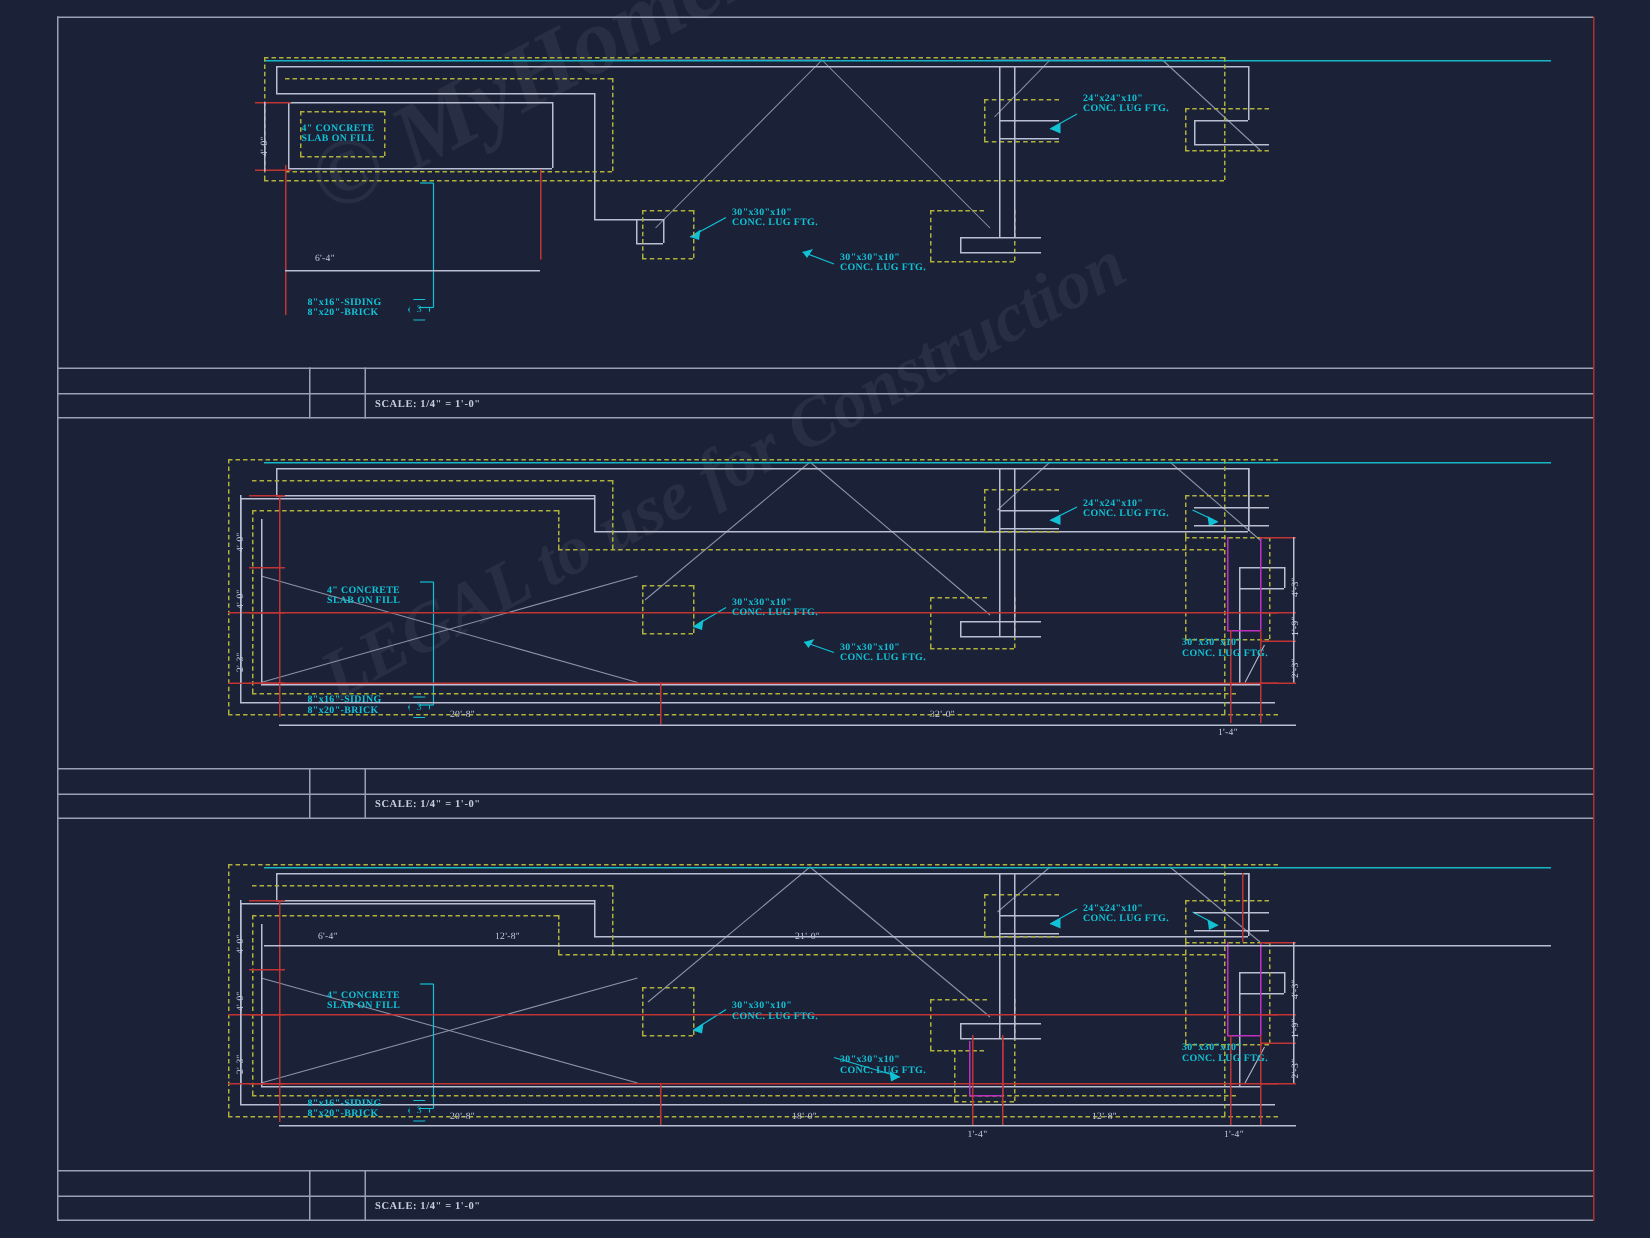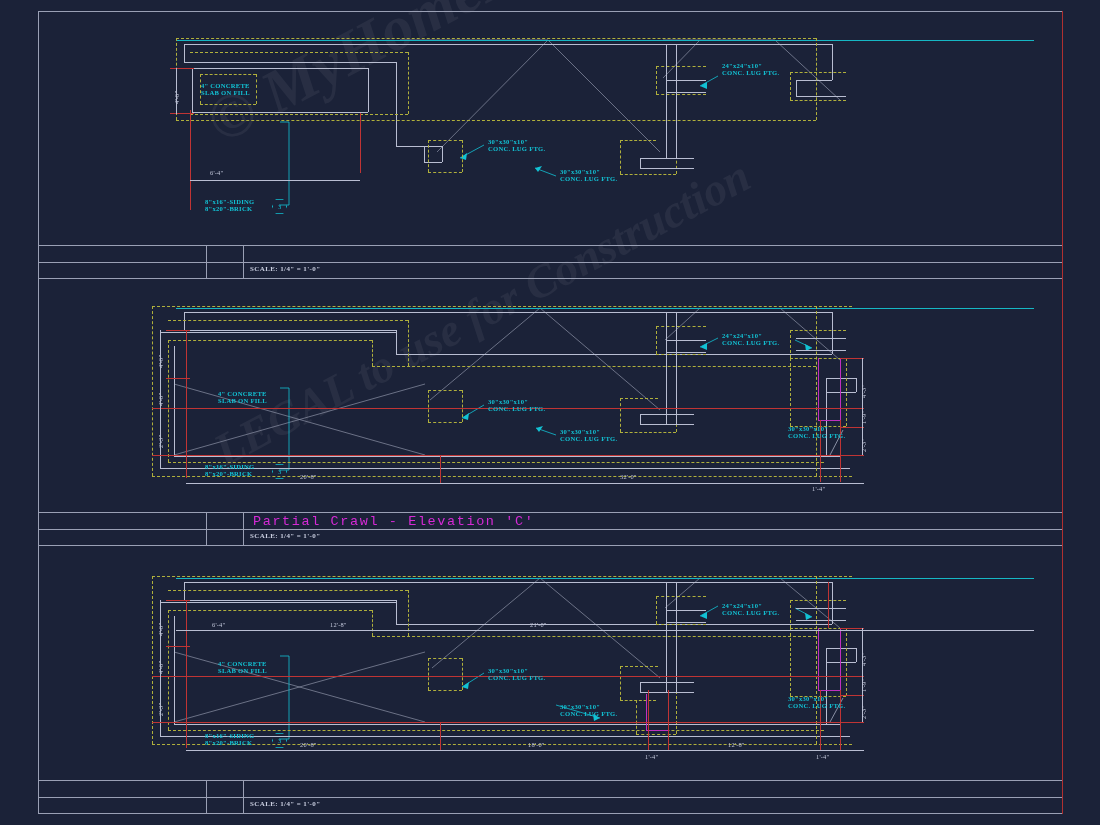--- a/index.html
+++ b/index.html
@@ -389,21 +389,20 @@
       <span>CONC. LUG FTG.</span>
     </div>
   </div>
 
   <div class="tb" style="top:512px;">
     <div class="hl" style="top:0;"></div>
     <div class="hl" style="top:17px;"></div>
     <div class="hl" style="top:33px;"></div>
     <div class="vl" style="left:168px;"></div>
     <div class="vl" style="left:205px;"></div>
-    <div class="tbtitle">Partial Crawl  -  Elevation 'C'</div>
     <div class="tbscale">SCALE: 1/4" = 1'-0"</div>
   </div>
 
   <div>
 
     <div class="ln h grade" style="left:176px;top:578px;width:858px;"></div>
 
     <div class="ln h wall" style="left:184px;top:582px;width:648px;"></div>
     <div class="ln v wall" style="left:184px;top:582px;height:18px;"></div>
     <div class="ln h wall" style="left:184px;top:600px;width:212px;"></div>

